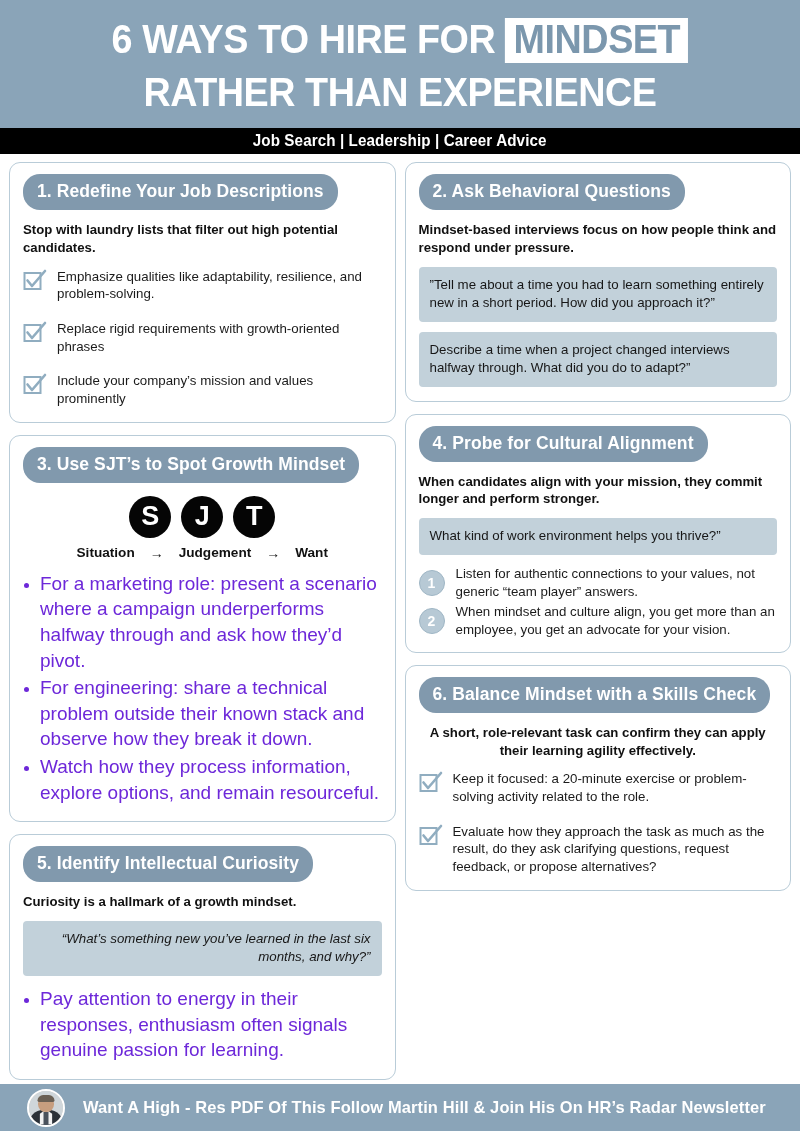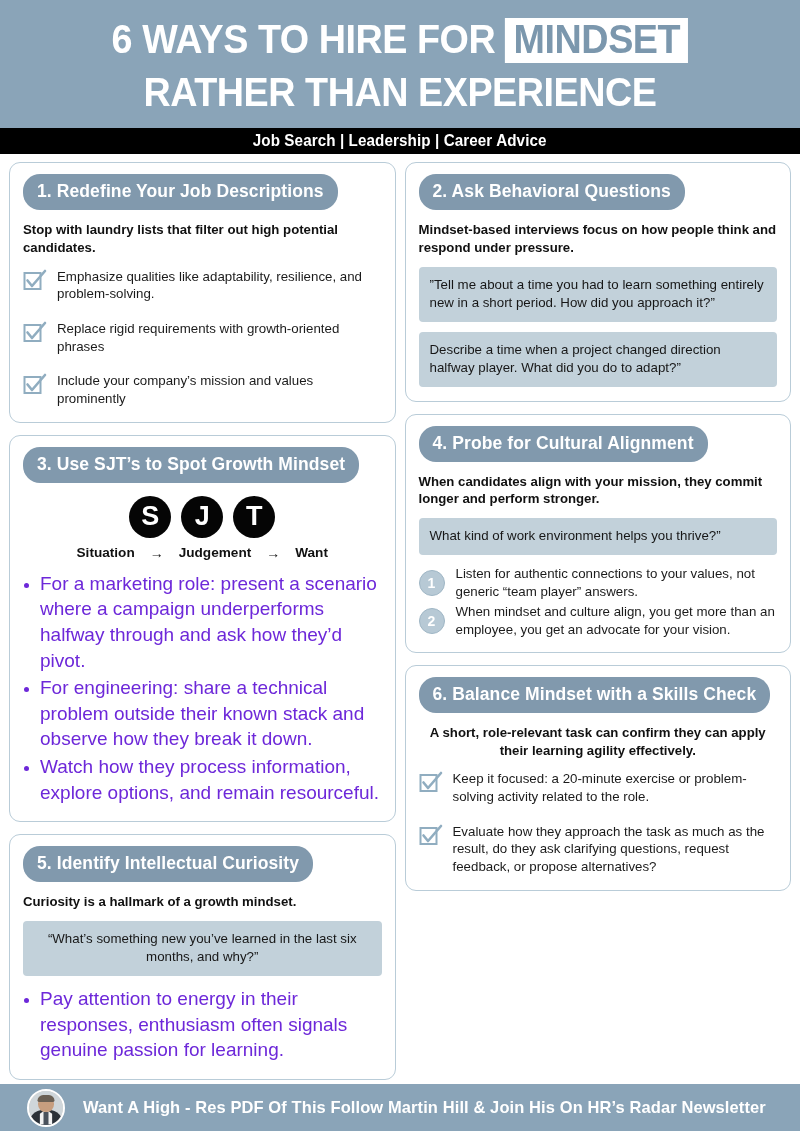--- a/index.html
+++ b/index.html
@@ -134,21 +134,21 @@
   
   .quote {
     background: #c2d1da;
     border-radius: 4px;
     padding: 9px 11px 10px 11px;
     font-size: 13.3px;
     line-height: 1.36;
     color: #171717;
     margin-bottom: 10px;
   }
-  .quote.center { text-align: center; }
+  .quote.center { text-align: right; font-style: italic; }
   .quote:last-child { margin-bottom: 0; }
 
   
   .num-list { display: flex; flex-direction: column; gap: 2px; }
   .num-item { display: flex; gap: 11px; align-items: flex-start; }
   .num-badge {
     flex: 0 0 auto;
     width: 26px; height: 26px;
     border-radius: 50%;
     background: #b7c9d5;
@@ -345,21 +345,21 @@
       </div>
 
     </div>
 
     <div class="col">
 
       <div class="card">
         <div class="card-head">2. Ask Behavioral Questions</div>
         <div class="intro">Mindset-based interviews focus on how people think and respond under pressure.</div>
         <div class="quote">”Tell me about a time you had to learn something entirely new in a short period. How did you approach it?”</div>
-        <div class="quote">Describe a time when a project changed direction halfway player. What did you do to adapt?”</div>
+        <div class="quote">Describe a time when a project changed interviews halfway through. What did you do to adapt?”</div>
       </div>
 
       <div class="card">
         <div class="card-head">4. Probe for Cultural Alignment</div>
         <div class="intro">When candidates align with your mission, they commit longer and perform stronger.</div>
         <div class="quote">What kind of work environment helps you thrive?”</div>
         <div class="num-list">
           <div class="num-item">
             <span class="num-badge">1</span>
             <span class="num-text">Listen for authentic connections to your values, not generic “team player” answers.</span>

